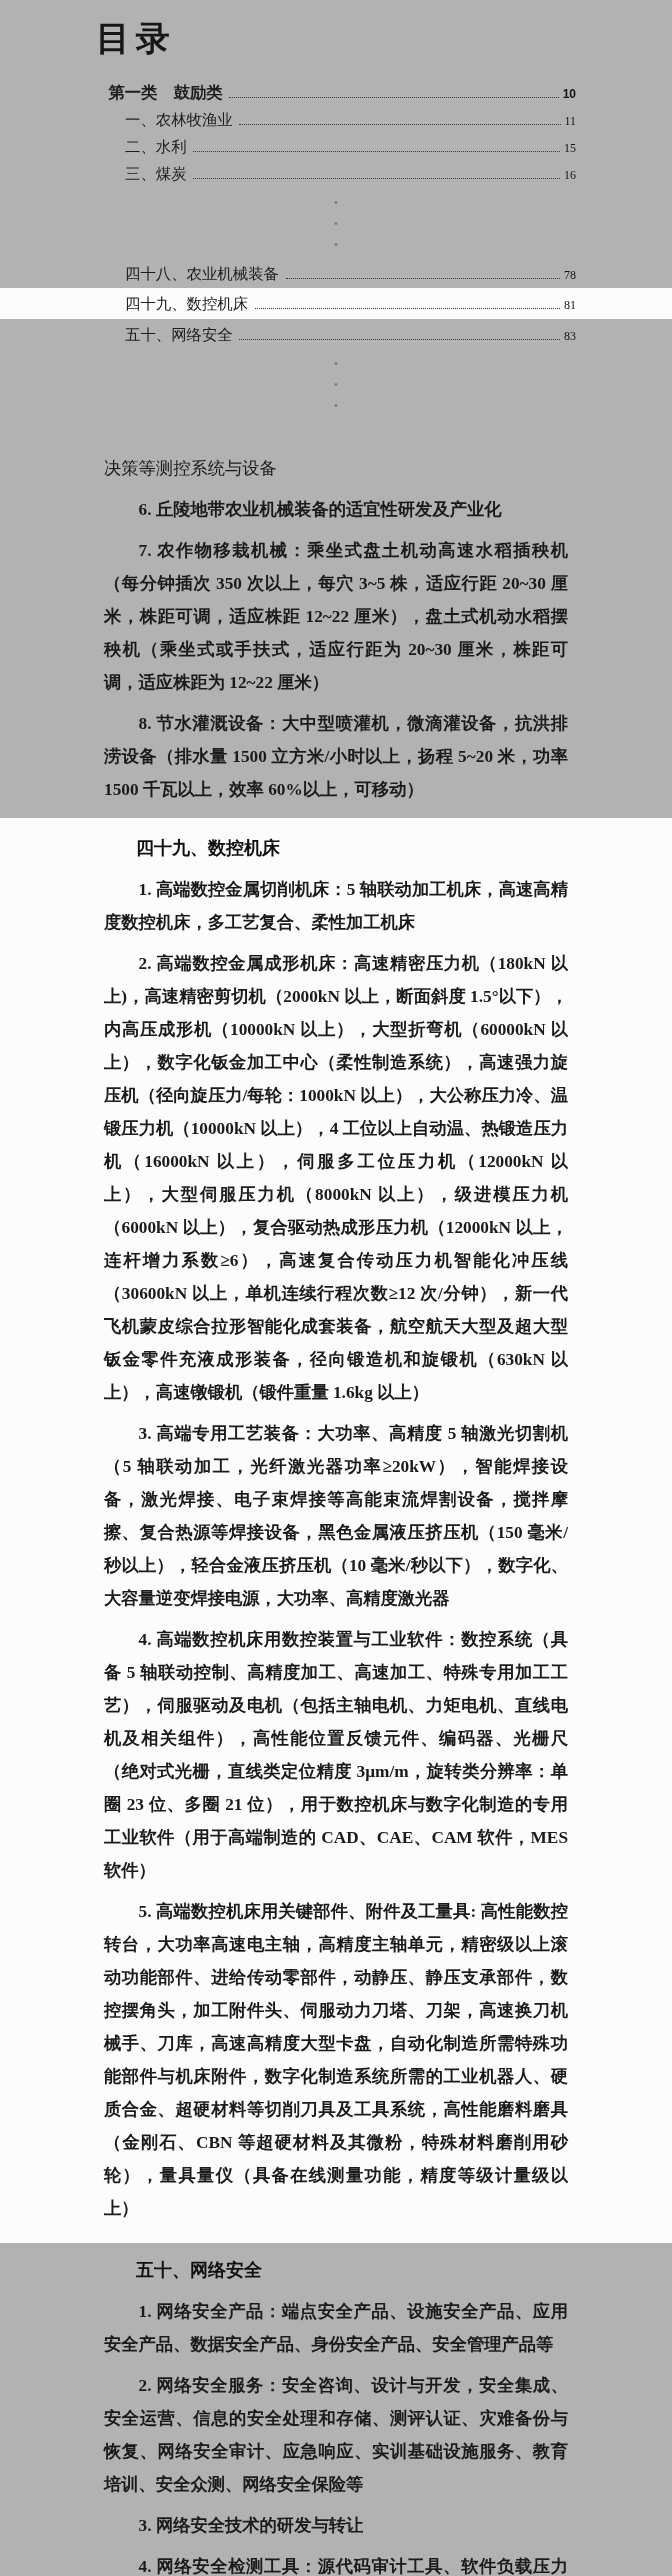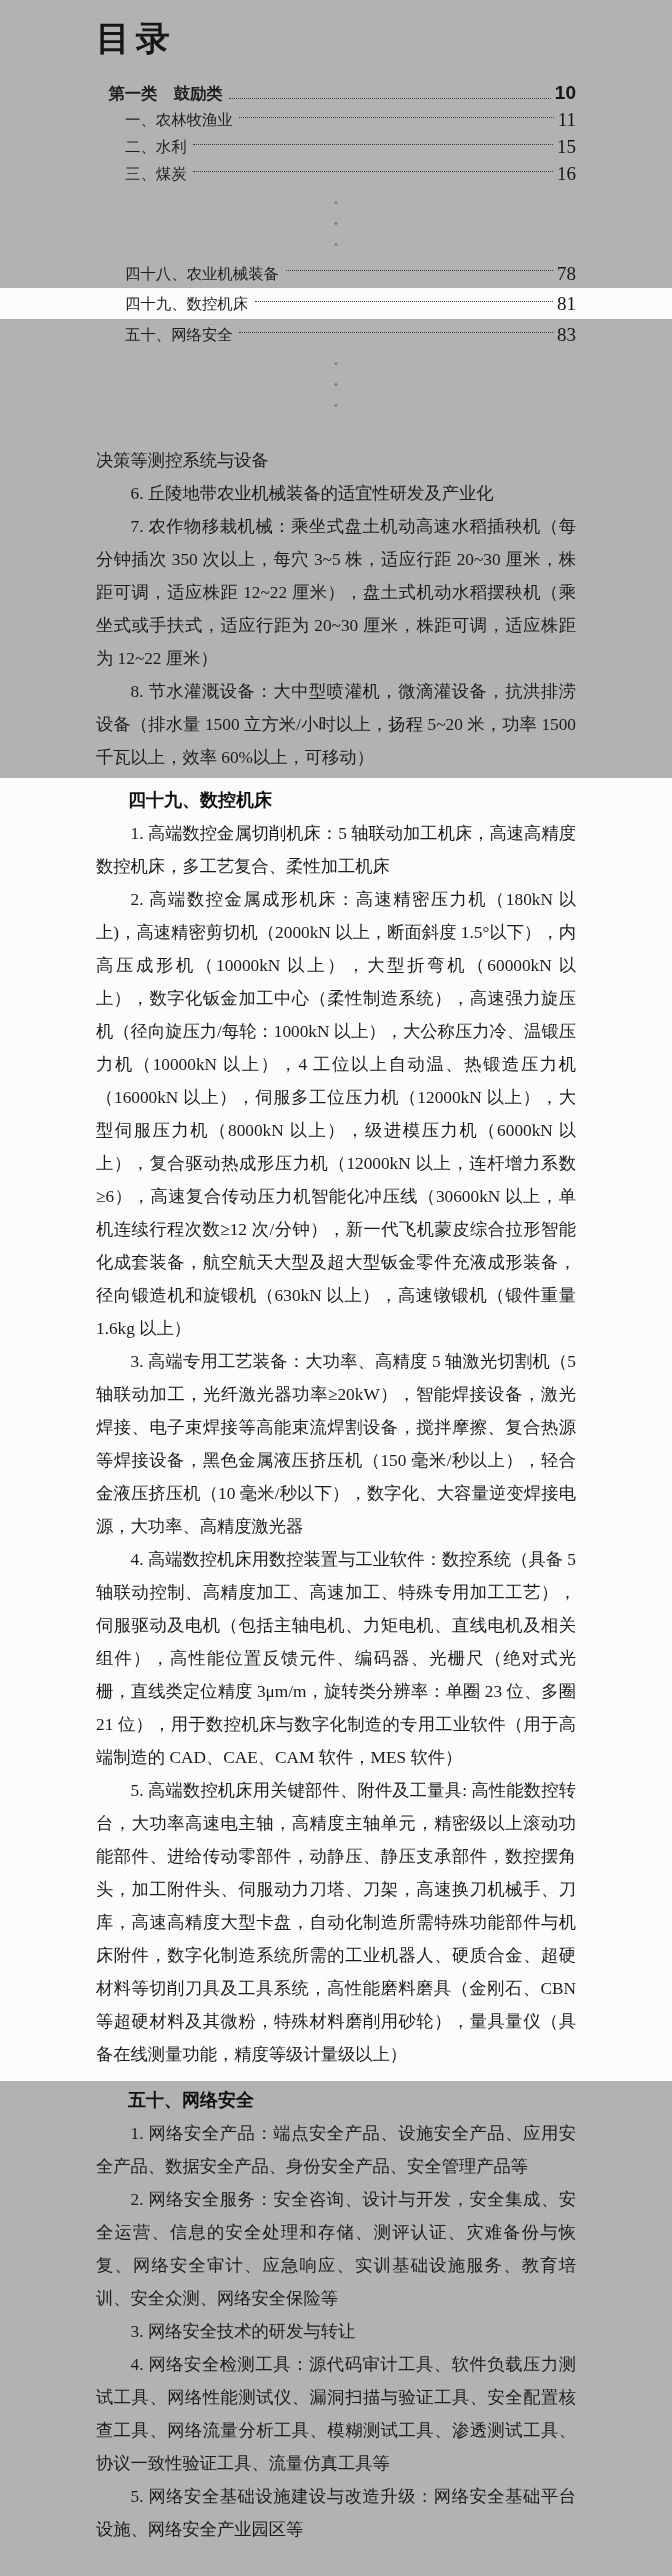--- a/index.html
+++ b/index.html
@@ -30,27 +30,27 @@
     align-items:baseline;
     height:27px;
     line-height:27px;
   }
   .toc-row.l1{
     font-family:"Liberation Sans", sans-serif;
     font-weight:bold;
     font-size:16.3px;
     padding-left:12.5px;
   }
-  .toc-row.l2{padding-left:29px;align-items:center;}
+  .toc-row.l2{padding-left:29px;}
   .toc-leader{
     flex:1;
     border-bottom:1.9px dotted #3a3a3a;
     margin:0 3.8px 4.8px 6.7px;
   }
-  .toc-page{font-size:19px;color:#141414;}
+  .toc-page{font-size:12px;color:#141414;}
   .toc-hl{
     background:#fcfcfc;
     margin:1.9px -96px 1.9px;
     padding:1.9px 96px;
   }
   .vdots{
     text-align:center;
     color:#7c7c7c;
     font-size:12.5px;
     margin:5.8px 0 3.8px;
@@ -72,22 +72,22 @@
   }
   .sec-heading{
     font-family:"Liberation Sans", sans-serif;
     font-weight:bold;
     font-size:18px;
     line-height:34px;
     padding-left:32px;
     margin:0;
     color:#101010;
   }
-  .body p{margin:0;}
-  .body p.indent{text-indent:2em;}
+  .body p{margin:8px;}
+  .body p.indent{text-indent:2em;font-weight:bold;}
 </style>
 </head>
 <body>
 
 <div class="page">
   <div class="inner">
     <h1 class="doc-title">目录</h1>
     <div class="toc" id="toc">
         <div class="toc-row l1">
     <span class="toc-label">第一类　鼓励类</span>

